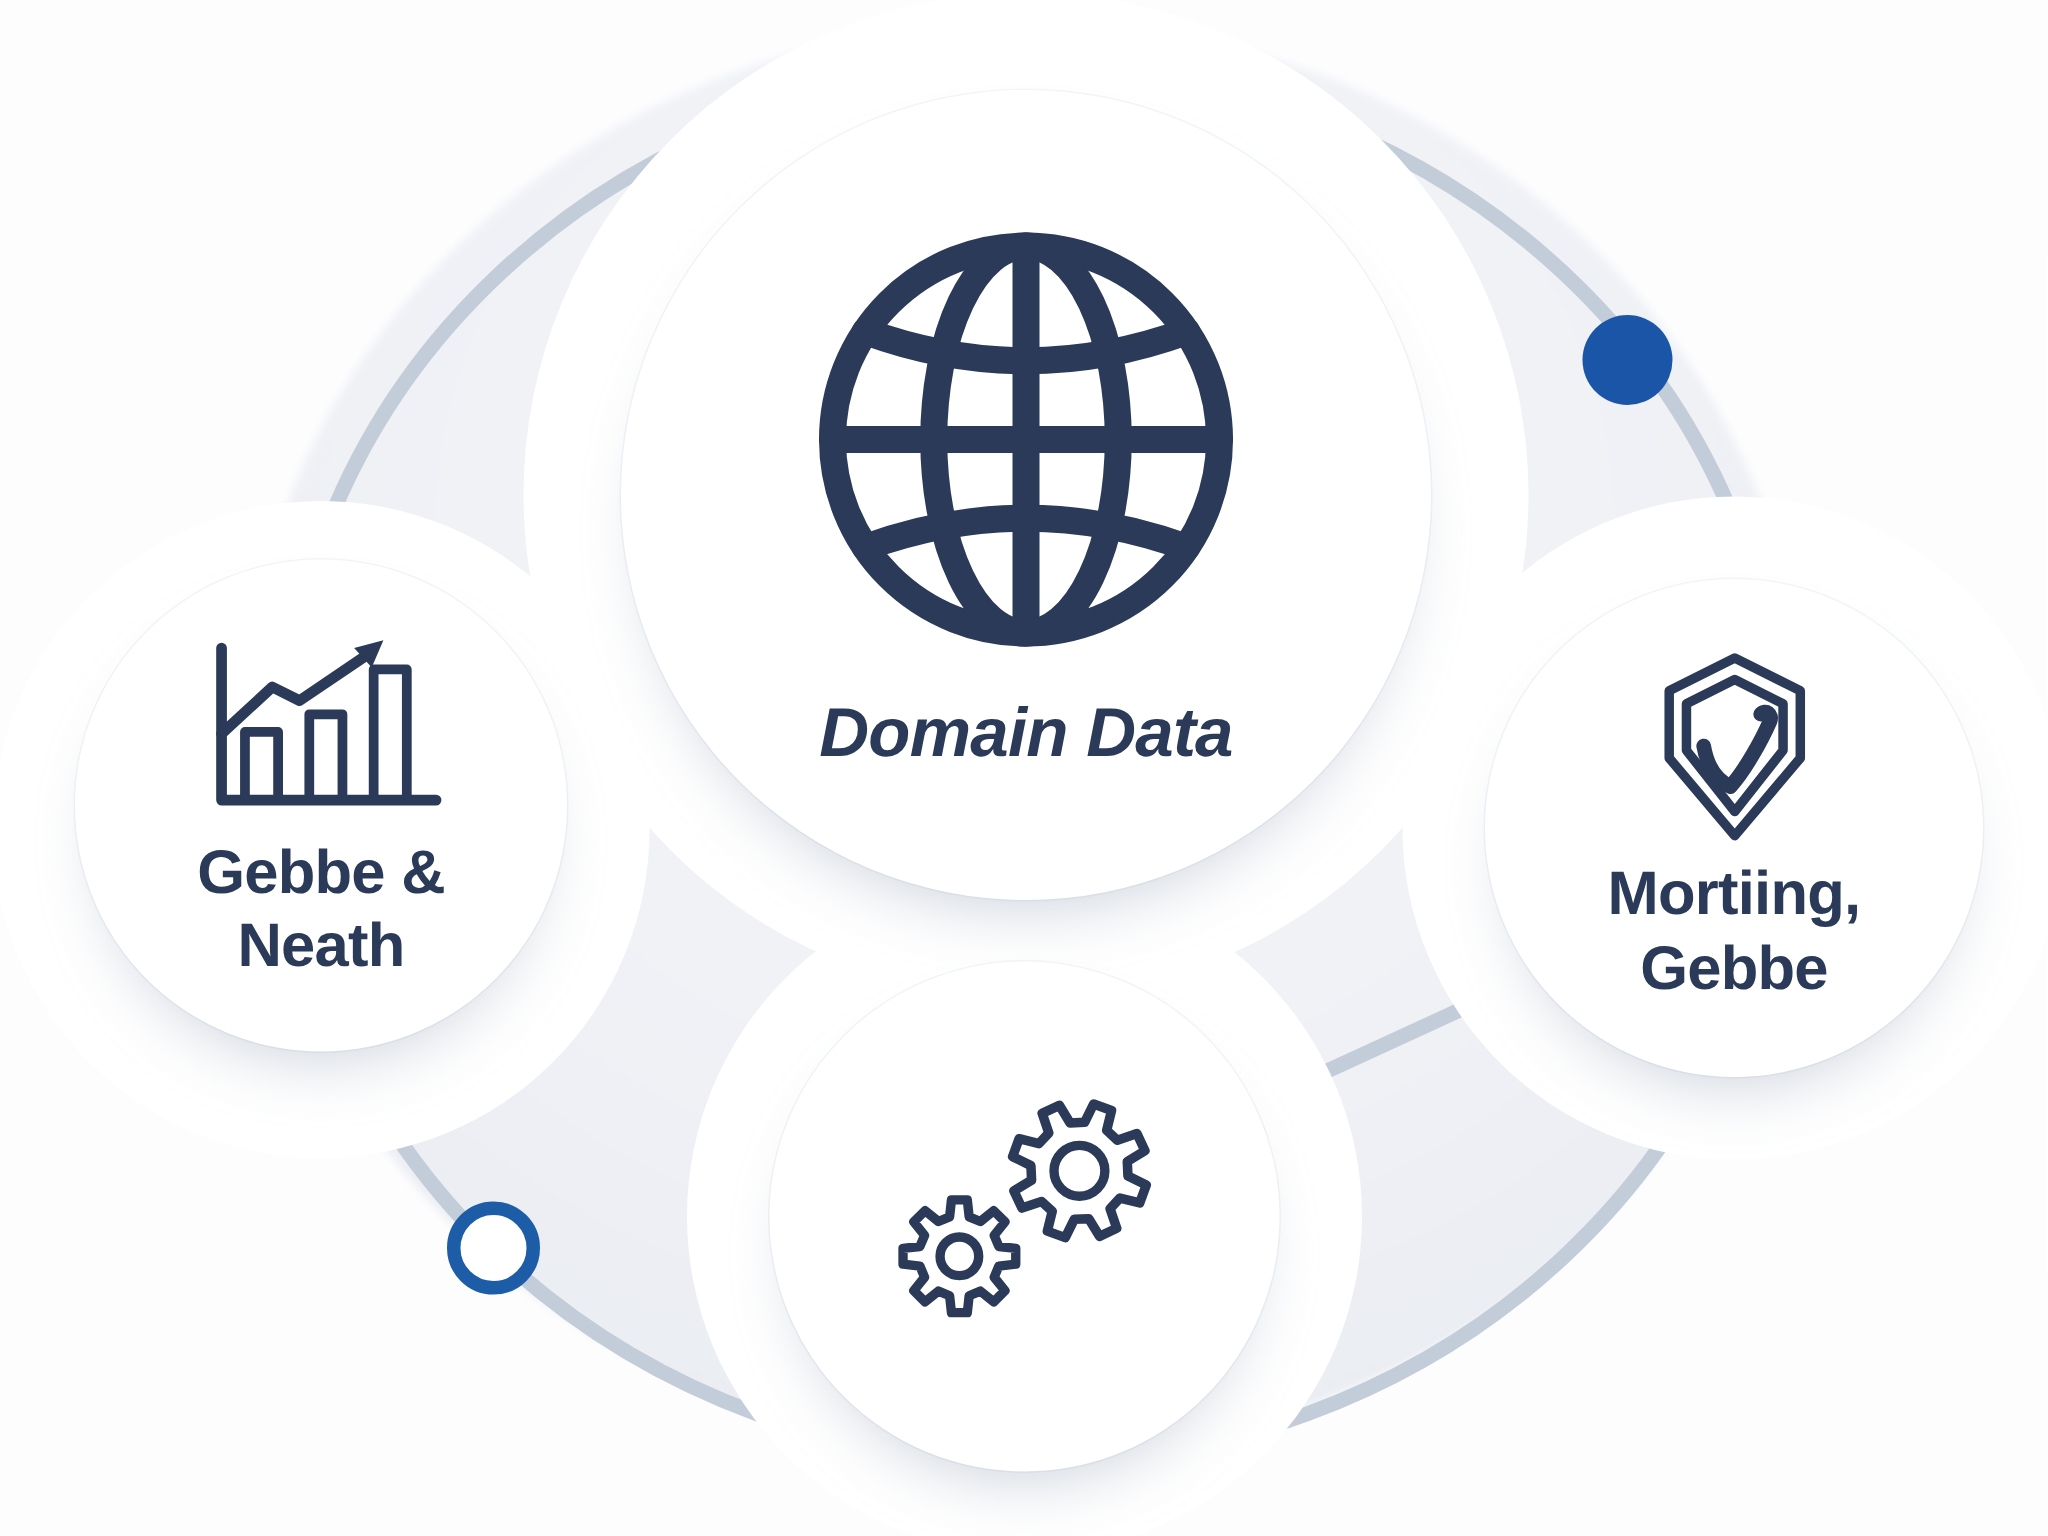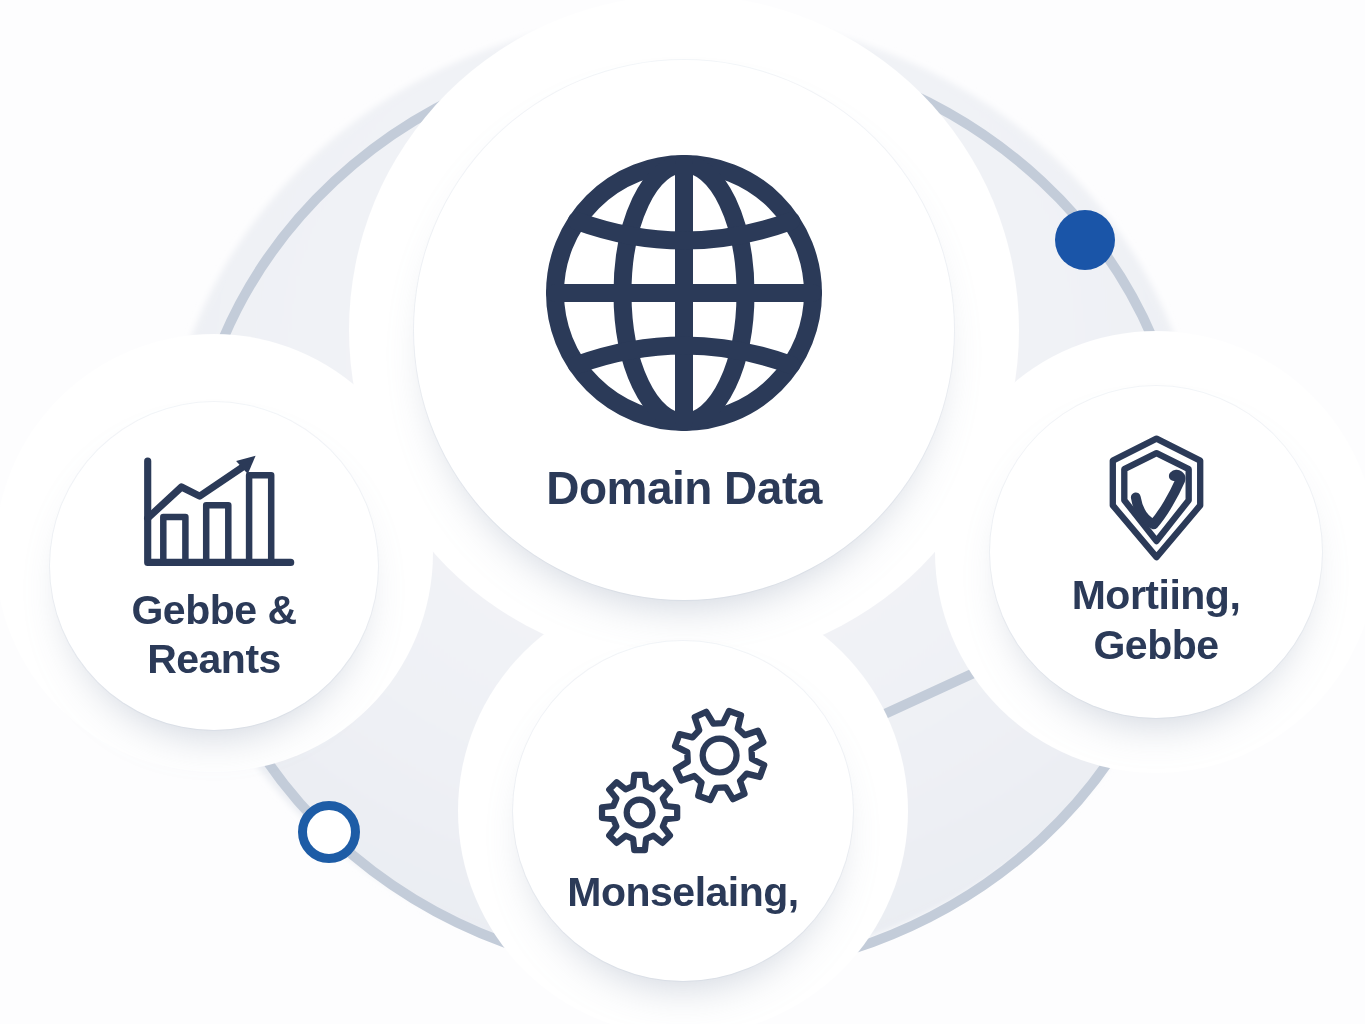--- a/index.html
+++ b/index.html
@@ -16,22 +16,22 @@
   #halo-center { left:349px; top:-5px;  width:670px; height:670px; }
   #halo-left   { left:-5px;  top:334px; width:438px; height:438px; }
   #halo-right  { left:935px; top:331px; width:442px; height:442px; }
   #halo-bottom { left:458px; top:586px; width:450px; height:450px; }
 
   .node {
     position:absolute; background:#ffffff; border-radius:50%;
     display:flex; flex-direction:column; align-items:center; justify-content:center;
     box-shadow:0 24px 44px -20px rgba(140,152,175,0.45), 0 0 0 1px rgba(235,238,243,0.6);
   }
-  #node-center { left:414px; top:60px;  width:540px; height:540px; }
-  #node-left   { left:50px;  top:402px; width:328px; height:328px; }
+  #node-center { left:414px; top:60px;  width:540px; height:540px;font-style:italic; }
+  #node-left   { left:50px;  top:373px; width:328px; height:328px; }
   #node-right  { left:990px; top:386px; width:332px; height:332px; }
   #node-bottom { left:513px; top:641px; width:340px; height:340px; }
 
   .label {
     font-weight:bold; color:#2b3a58; text-align:center;
     line-height:1.2; letter-spacing:-0.5px;
   }
   #node-center .label { font-size:46px; margin-top:18px; }
   #node-left .label, #node-right .label, #node-bottom .label { font-size:41px; margin-top:8px; }
   .label-line { display:block; }
@@ -102,21 +102,21 @@
           <rect x="26" y="53" width="17" height="35" stroke-width="5"></rect>
           <rect x="59" y="44" width="17" height="44" stroke-width="5"></rect>
           <rect x="92" y="21" width="17" height="67" stroke-width="5"></rect>
           <path d="M14 54 L40 30 L54 37 L88 14"></path>
         </g>
         <polygon points="97,6 91,20 82,10" fill="#2b3a58"></polygon>
       </svg>
     </div>
     <div class="label">
       <span class="label-line">Gebbe &amp;</span>
-      <span class="label-line">Reants</span>
+      <span class="label-line">Neath</span>
     </div>
   </div>
 
   <div class="node" id="node-right">
     <div class="icon-box">
       <svg width="115" height="129" viewBox="0 0 100 112">
         <g class="stroke-art" stroke-width="5.5" stroke-linejoin="round">
           <path d="M50 4 L88 23 L88 62 L50 107 L12 62 L12 23 Z"></path>
           <path d="M50 16.5 L78 30.5 L78 57.5 L50 93 L22 57.5 L22 30.5 Z"></path>
         </g>
@@ -137,20 +137,19 @@
         </defs>
         <g class="stroke-art" stroke-linejoin="round">
           <use href="#gearShape" transform="translate(38,80)" stroke-width="4.6"></use>
           <circle cx="38" cy="80" r="9.5" stroke-width="4.6"></circle>
           <use href="#gearShape" transform="translate(97,38) scale(1.2) rotate(20)" stroke-width="3.9"></use>
           <circle cx="97" cy="38" r="12.5" stroke-width="4.6"></circle>
         </g>
       </svg>
     </div>
     <div class="label">
-      <span class="label-line">Monselaing,</span>
     </div>
   </div>
 
   <div class="dot-filled"></div>
   <div class="dot-outline"></div>
 
 </div>
 
 </body></html>

